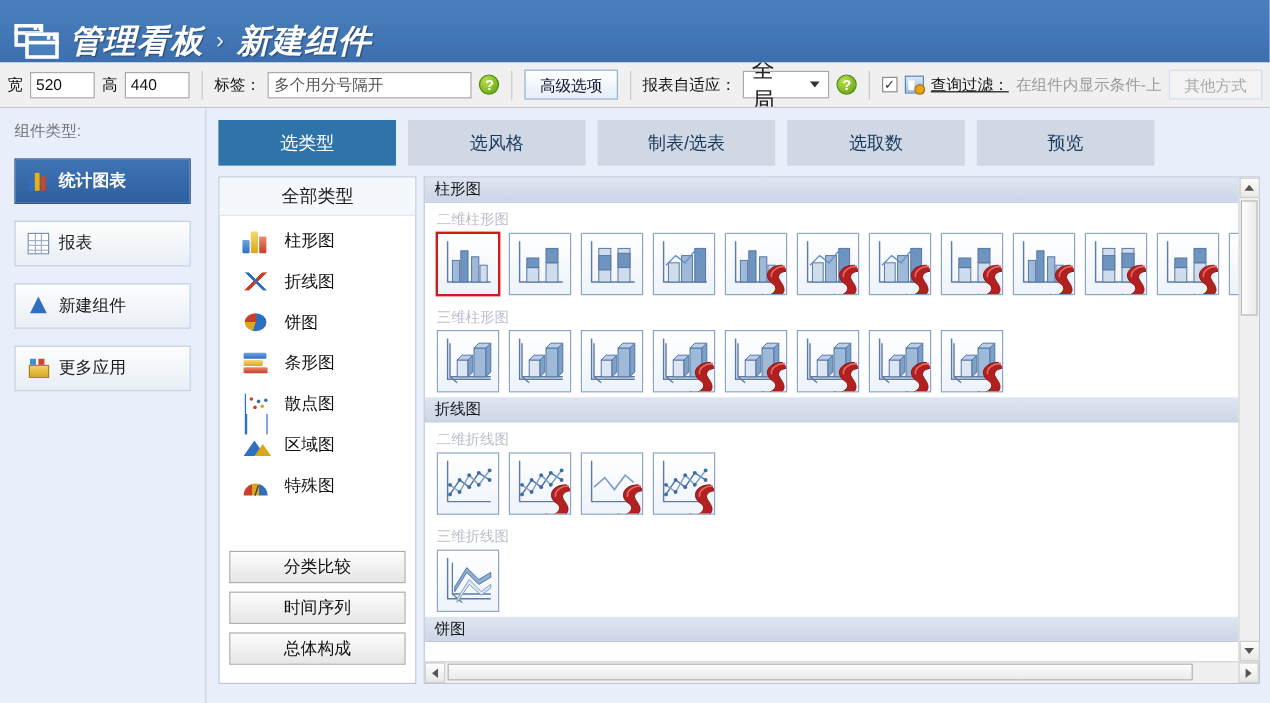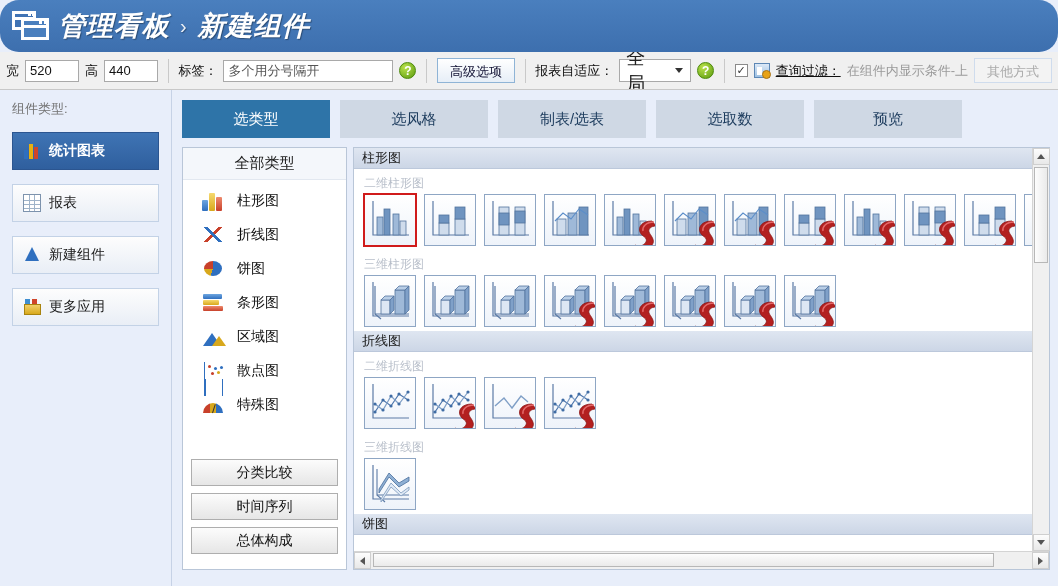--- a/index.html
+++ b/index.html
@@ -11,24 +11,23 @@
     background:#e8eefa;
     overflow:hidden;
     color:#222;
   }
 
   
   .header {
     height:52px;
     background:linear-gradient(#4a7fbe,#3d6fae);
     background-color:#4073b4;
-    display:flex; align-items:center;
+    display:flex; align-items:flex-end;
     padding-left:10px;
     position:relative;
-    border-radius:19px;
   }
   .win-icon { width:42px; height:34px; position:relative; margin-right:6px; flex:0 0 auto;}
   .win-icon .w1, .win-icon .w2 {
     position:absolute; border:3px solid #fff; background:#4073b4;
   }
   .win-icon .w1 { left:2px; top:2px; width:24px; height:19px; }
   .win-icon .w2 { left:11px; top:9px; width:28px; height:22px; background:#4a7fbe;}
   .win-icon .bar1, .win-icon .bar2 {
     position:absolute; background:#fff; height:3px;
   }
@@ -346,26 +345,26 @@
           </div>
           <div class="tl-item">
             <span class="ti g-bar">
                 <i></i>
                 <i></i>
                 <i></i>
               </span>
             <span>条形图</span>
           </div>
           <div class="tl-item">
+            <span class="ti g-scatter"></span>
+            <span>散点图</span>
+          </div>
+          <div class="tl-item">
             <span class="ti g-area"></span>
             <span>区域图</span>
-          </div>
-          <div class="tl-item">
-            <span class="ti g-scatter"></span>
-            <span>散点图</span>
           </div>
           <div class="tl-item">
             <span class="ti g-gauge"></span>
             <span>特殊图</span>
           </div>
         </div>
         <div class="tl-foot">
           <button class="tl-btn">分类比较</button>
           <button class="tl-btn">时间序列</button>
           <button class="tl-btn">总体构成</button>

